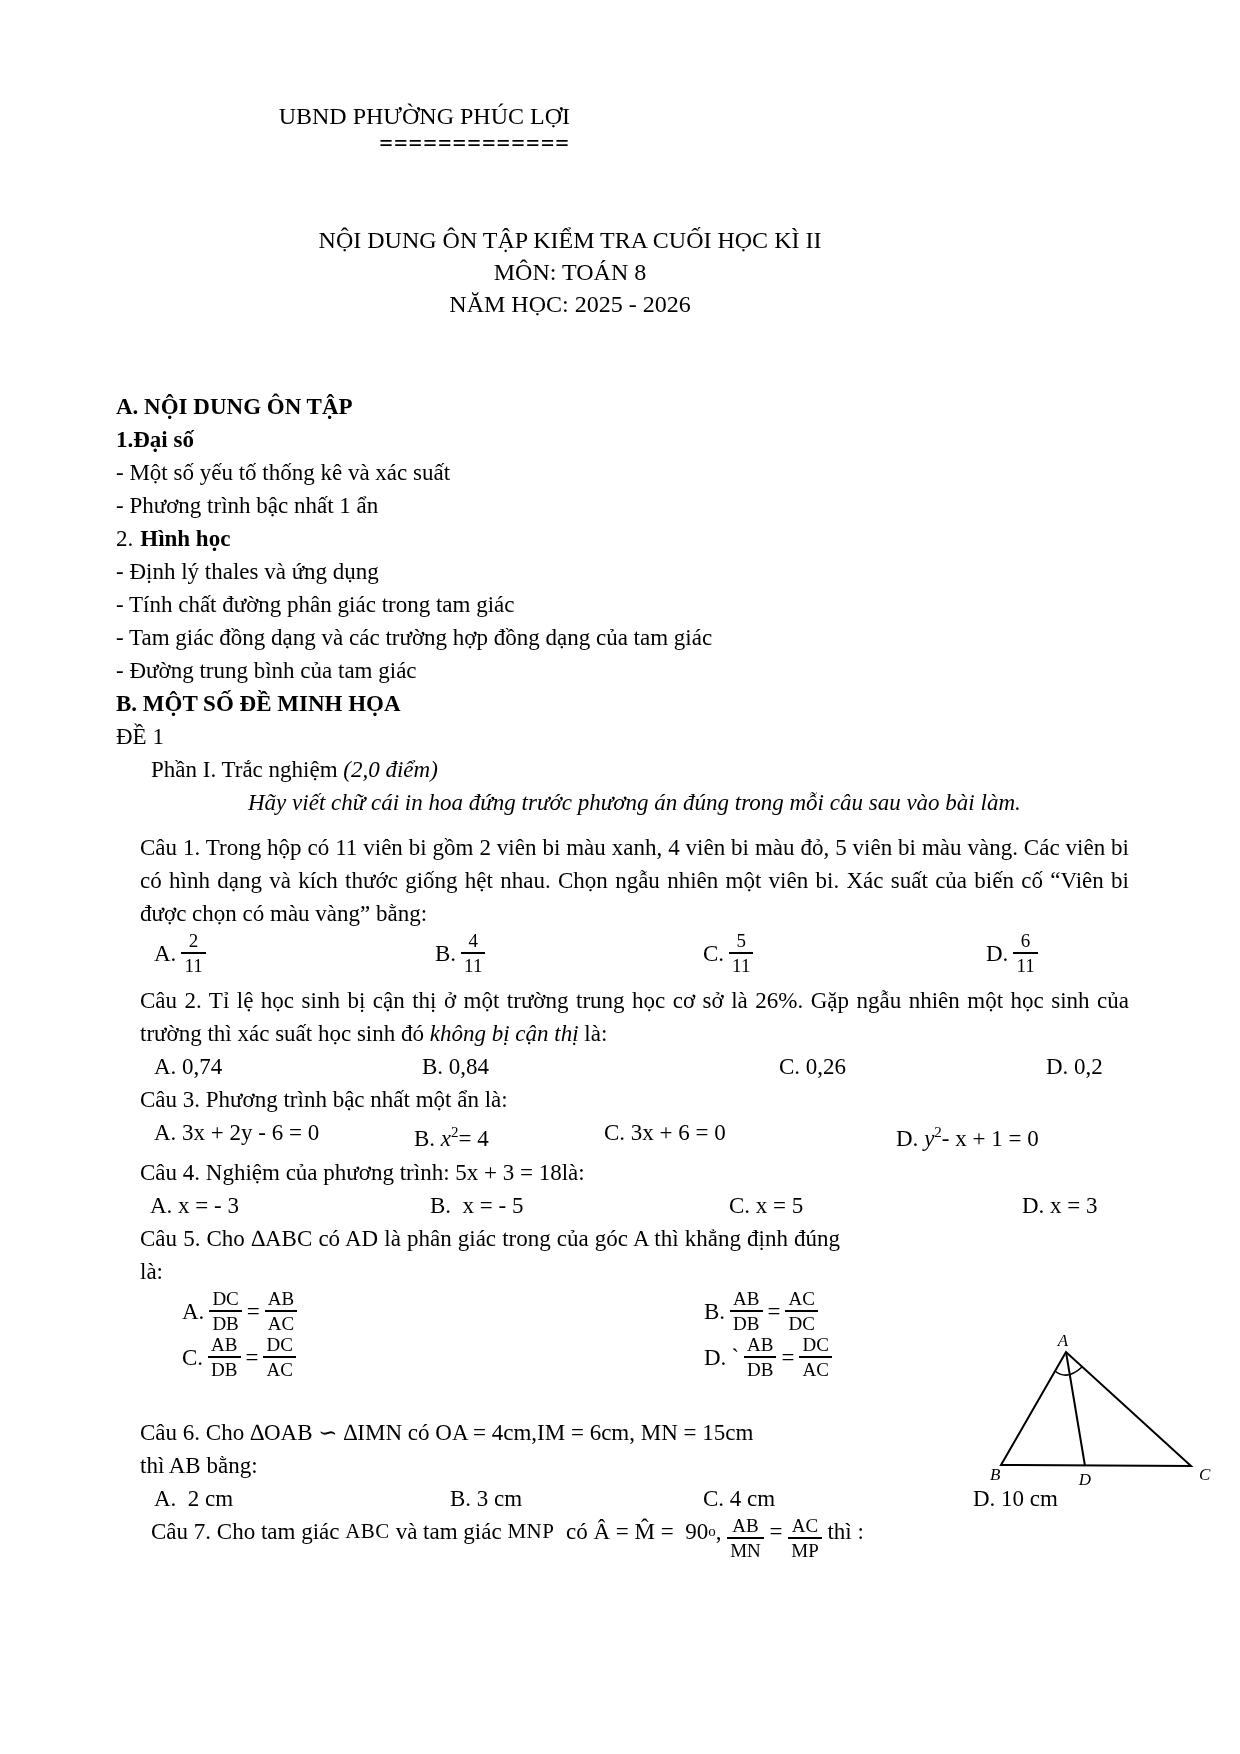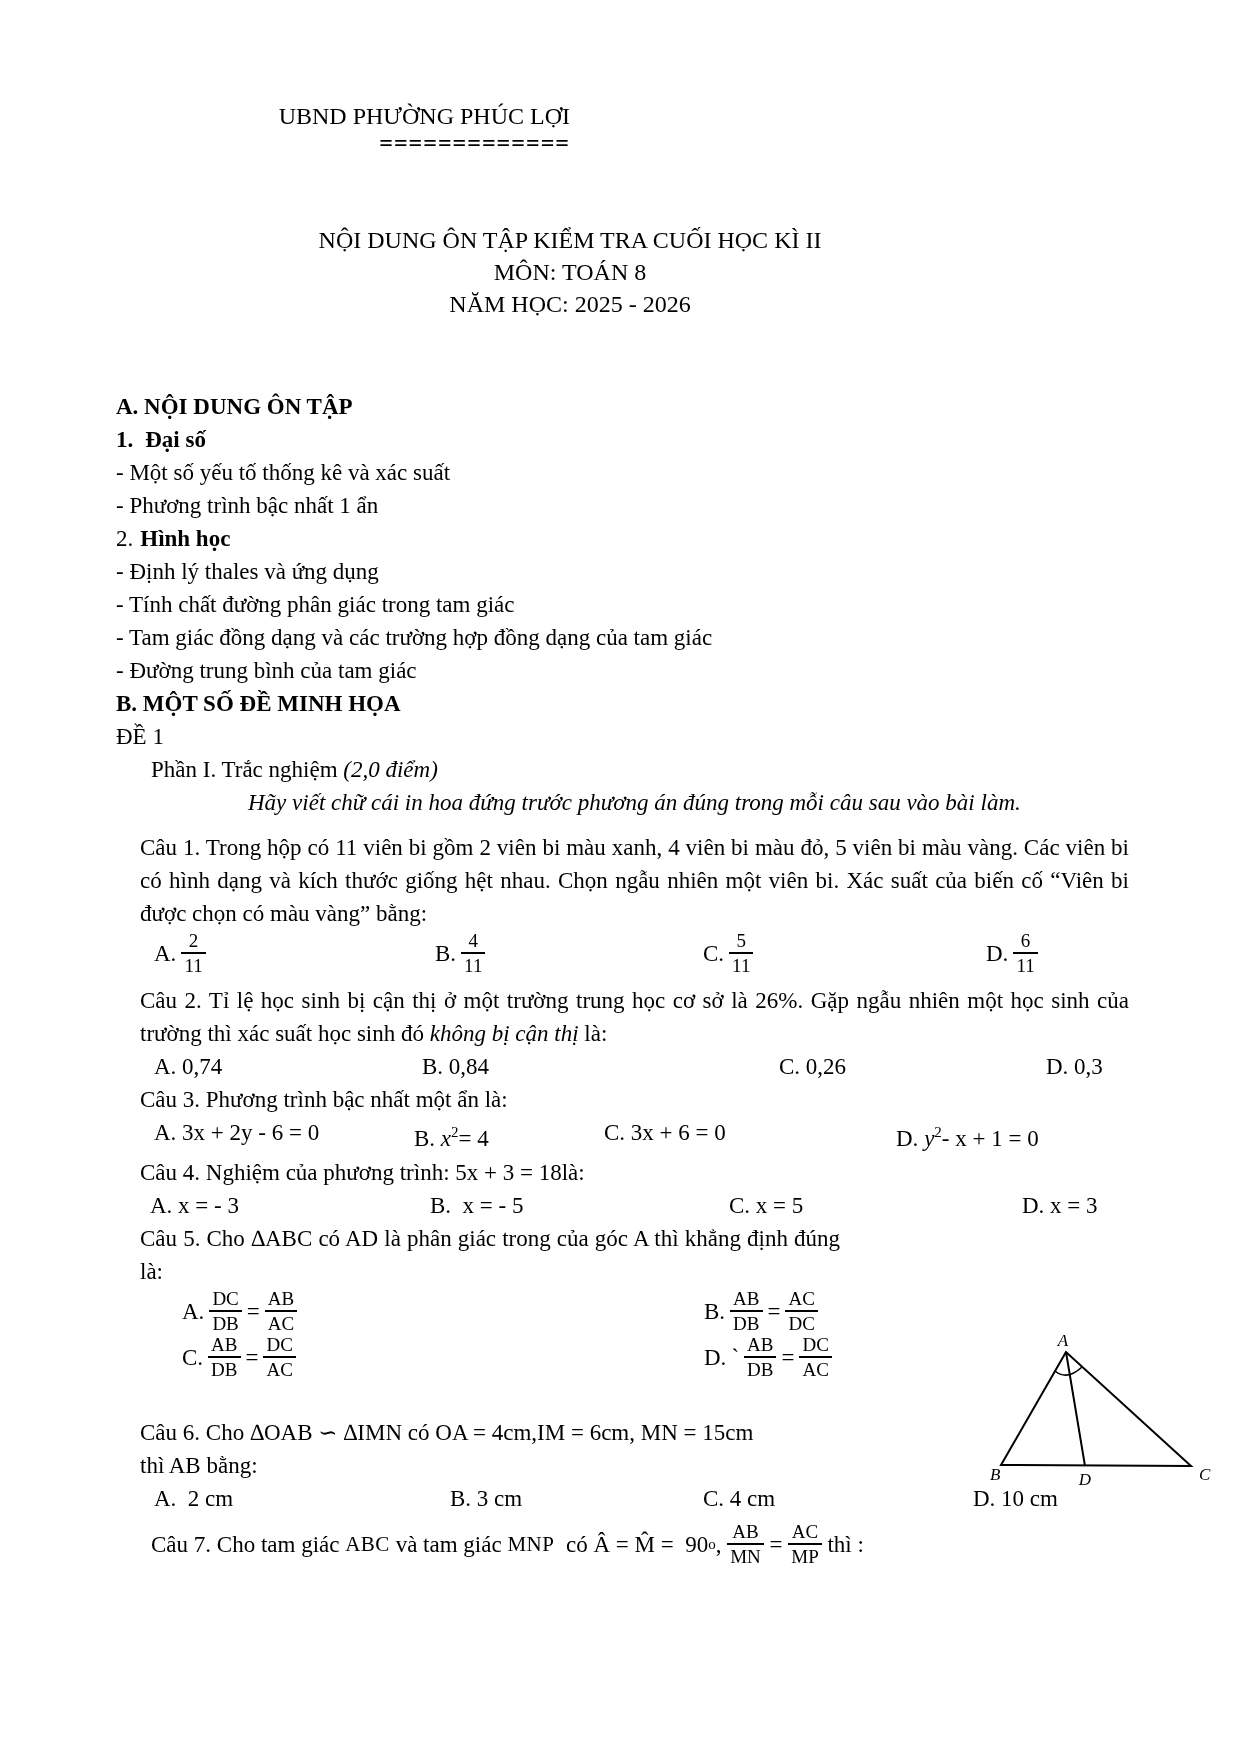--- a/index.html
+++ b/index.html
@@ -18,21 +18,21 @@
   .instr{margin-left:35px;width:989px;text-align:justify;text-indent:97px;font-style:italic;}
   .indent{margin-left:35px;}
   .optrow{position:relative;}
   .optrow .opt{position:absolute;top:0;display:inline-flex;align-items:center;
                gap:5px;white-space:pre;}
   .frac{display:inline-block;text-align:center;font-size:19px;line-height:21px;
         vertical-align:middle;}
   .frac .num{display:block;padding:0 3px 1px 3px;border-bottom:2px solid #000;}
   .frac .den{display:block;padding:1px 3px 0 3px;}
   sup{font-size:15px;}
-  .q7row{display:flex;align-items:center;margin-left:35px;height:58px;white-space:pre;}
+  .q7row{display:flex;margin-left:35px;height:58px;white-space:pre;}
   .mi{}
   .qname{font-size:21px;letter-spacing:0.5px;}
   .figure{position:absolute;left:985px;top:1335px;width:230px;height:152px;}
   .figure svg{display:block;}
 </style>
 </head>
 <body>
 
 <div class="page">
 
@@ -45,21 +45,21 @@
     <div>NỘI DUNG ÔN TẬP KIỂM TRA CUỐI HỌC KÌ II</div>
     <div>MÔN: TOÁN 8</div>
     <div>NĂM HỌC: 2025 - 2026</div>
   </div>
 
   <div class="content">
 
     <div class="b">A. NỘI DUNG ÔN TẬP</div>
 
     <div>
-      <span class="b">1.</span><span class="b" style="margin-left:12px">Đại số</span>
+      <span class="b">1.</span><span class="b" style="margin-left:0">Đại số</span>
     </div>
     <div>- Một số yếu tố thống kê và xác suất</div>
     <div>- Phương trình bậc nhất 1 ẩn</div>
 
     <div>
       <span>2.</span><span class="b" style="margin-left:7px">Hình học</span>
     </div>
     <div>- Định lý thales và ứng dụng</div>
     <div>- Tính chất đường phân giác trong tam giác</div>
     <div>- Tam giác đồng dạng và các trường hợp đồng dạng của tam giác</div>
@@ -94,21 +94,21 @@
       </span>
     </div>
 
     <div class="qp">
       <span>Câu 2. Tỉ lệ học sinh bị cận thị ở một trường trung học cơ sở là 26%. Gặp ngẫu nhiên một học sinh của trường thì xác suất học sinh đó </span><span class="i">không bị cận thị</span><span> là:</span>
     </div>
     <div class="optrow" style="height:33px">
       <span class="opt" style="left:38px">A. 0,74</span>
       <span class="opt" style="left:306px">B. 0,84</span>
       <span class="opt" style="left:663px">C. 0,26</span>
-      <span class="opt" style="left:930px">D. 0,3</span>
+      <span class="opt" style="left:930px">D. 0,2</span>
     </div>
 
     <div class="qp">Câu 3. Phương trình bậc nhất một ẩn là:</div>
     <div class="optrow" style="height:40px">
       <span class="opt" style="left:38px">A. 3x + 2y - 6 = 0</span>
       <span class="opt" style="left:298px"><span><span>B. </span><span class="i">x</span><sup>2</sup><span>= 4</span></span></span>
       <span class="opt" style="left:488px">C. 3x + 6 = 0</span>
       <span class="opt" style="left:780px"><span><span>D. </span><span class="i">y</span><sup>2</sup><span>- x + 1 = 0</span></span></span>
     </div>
 

